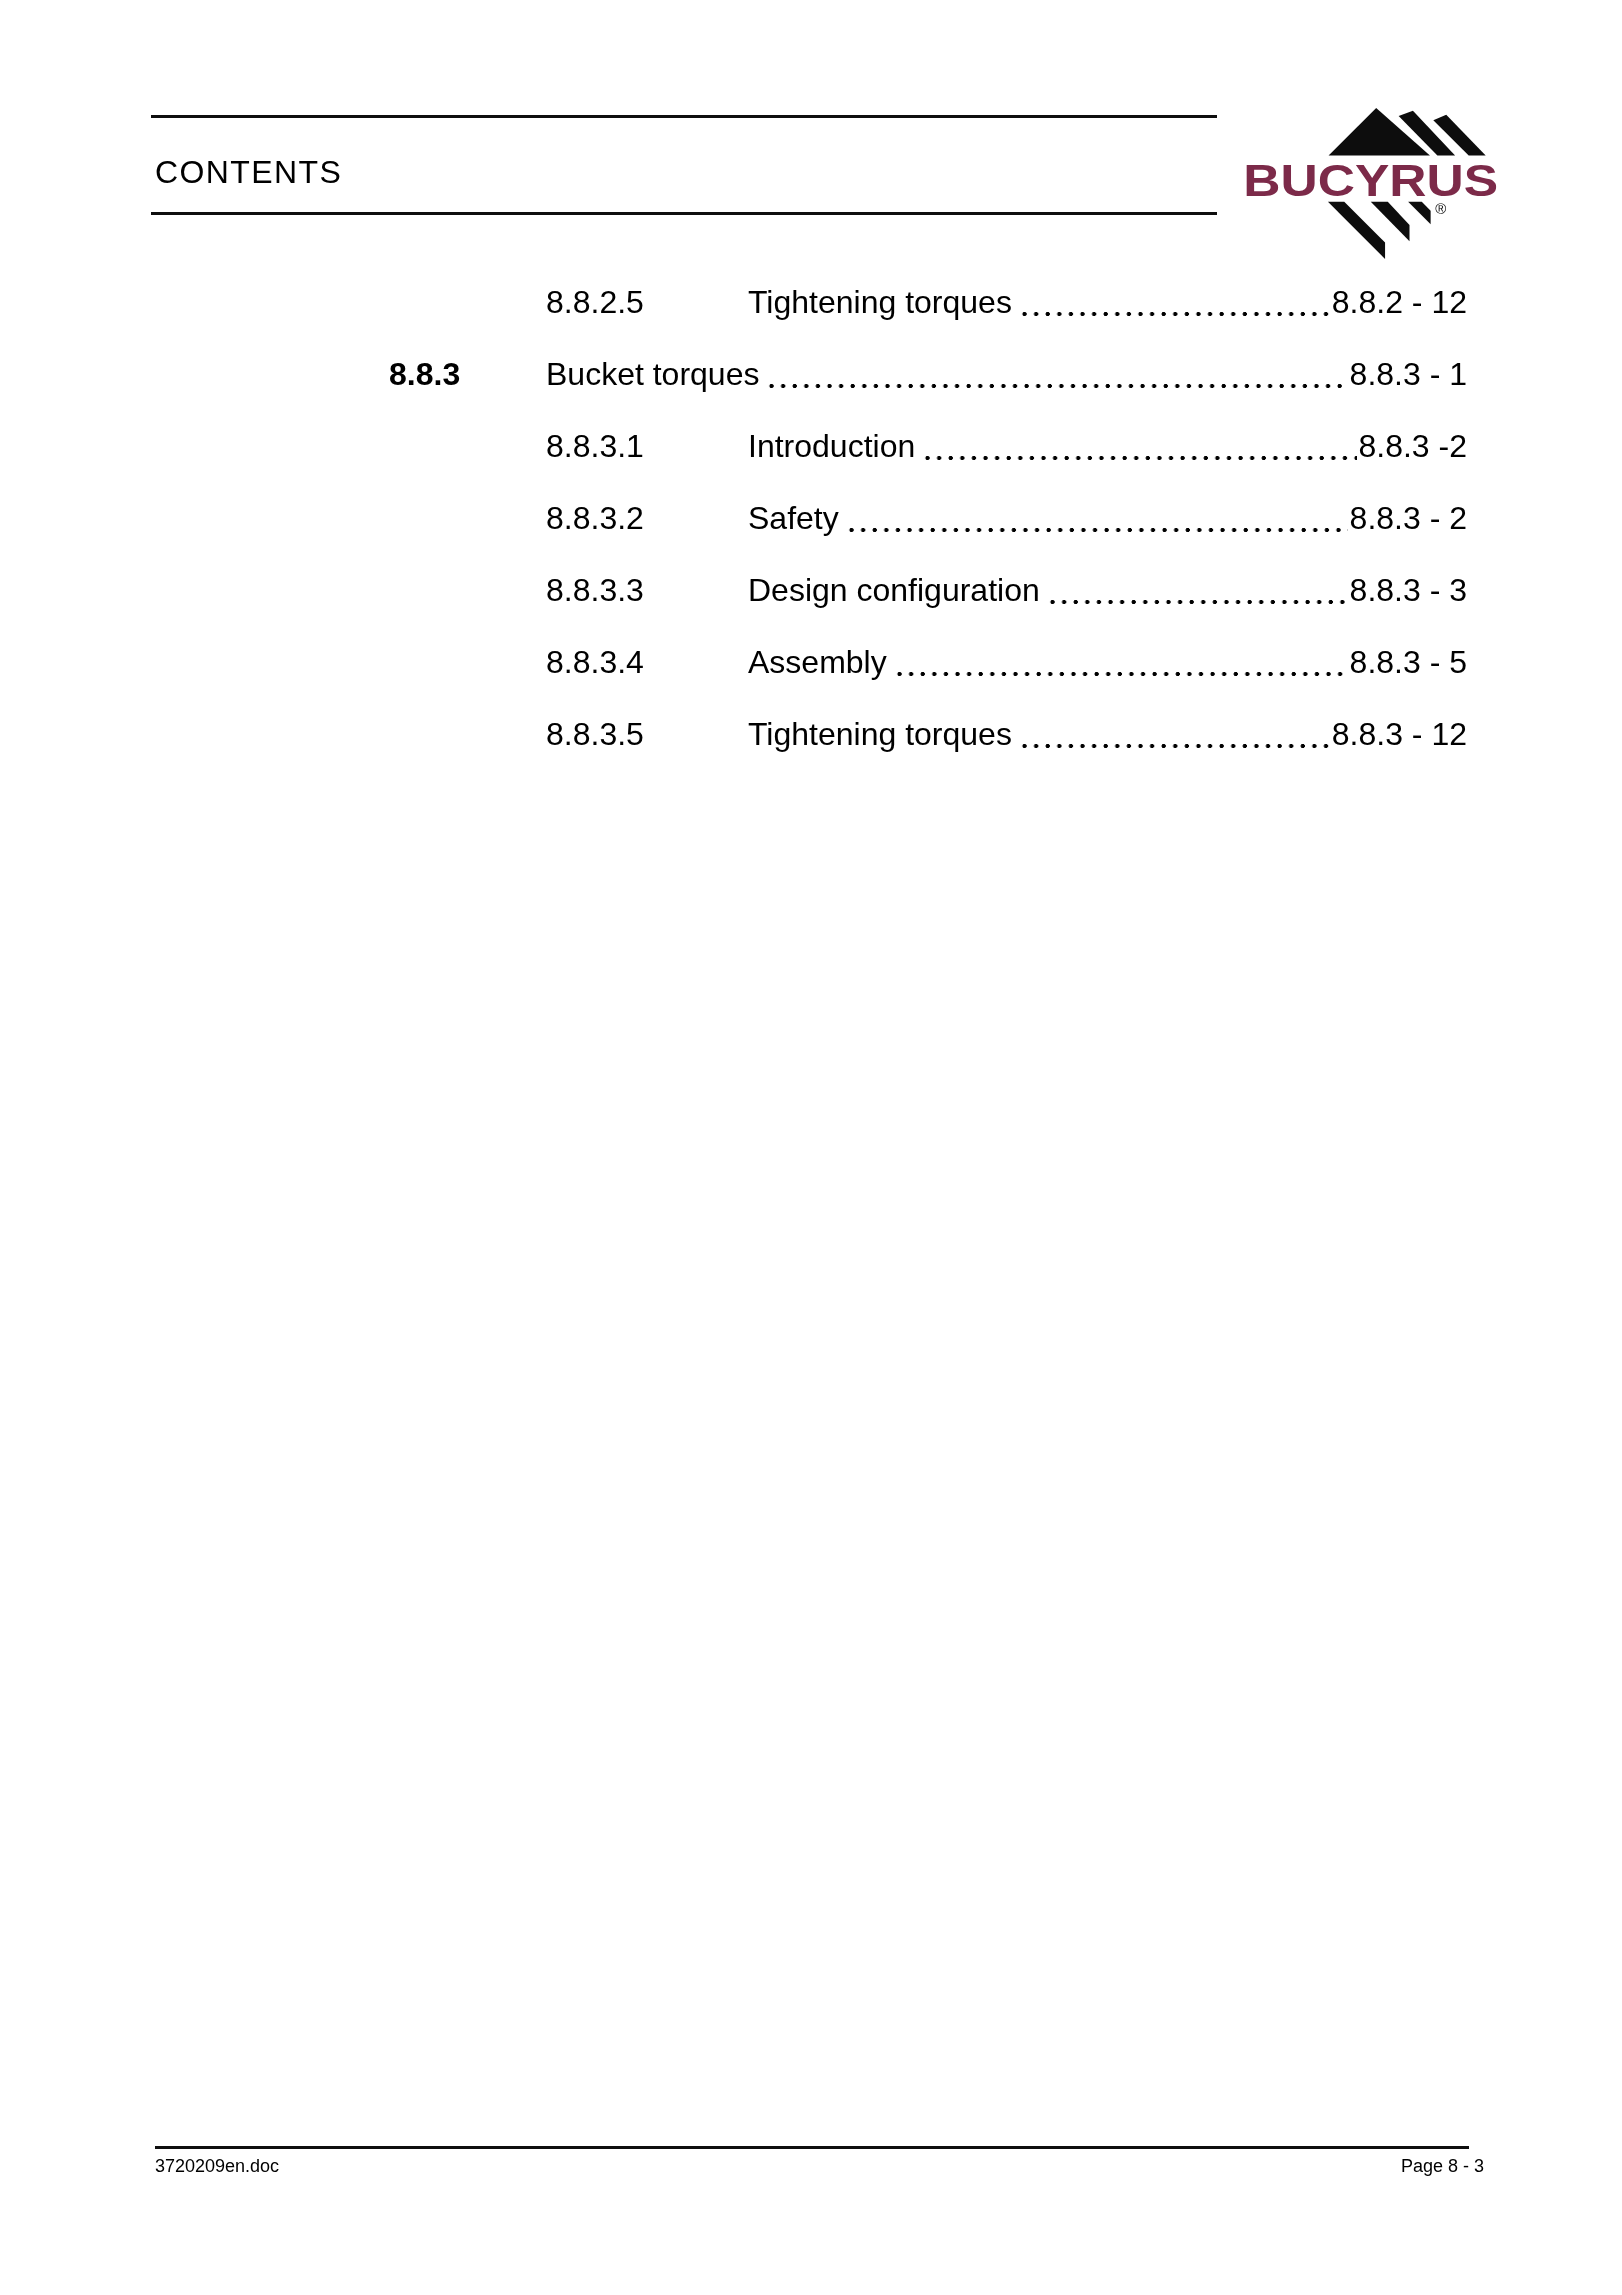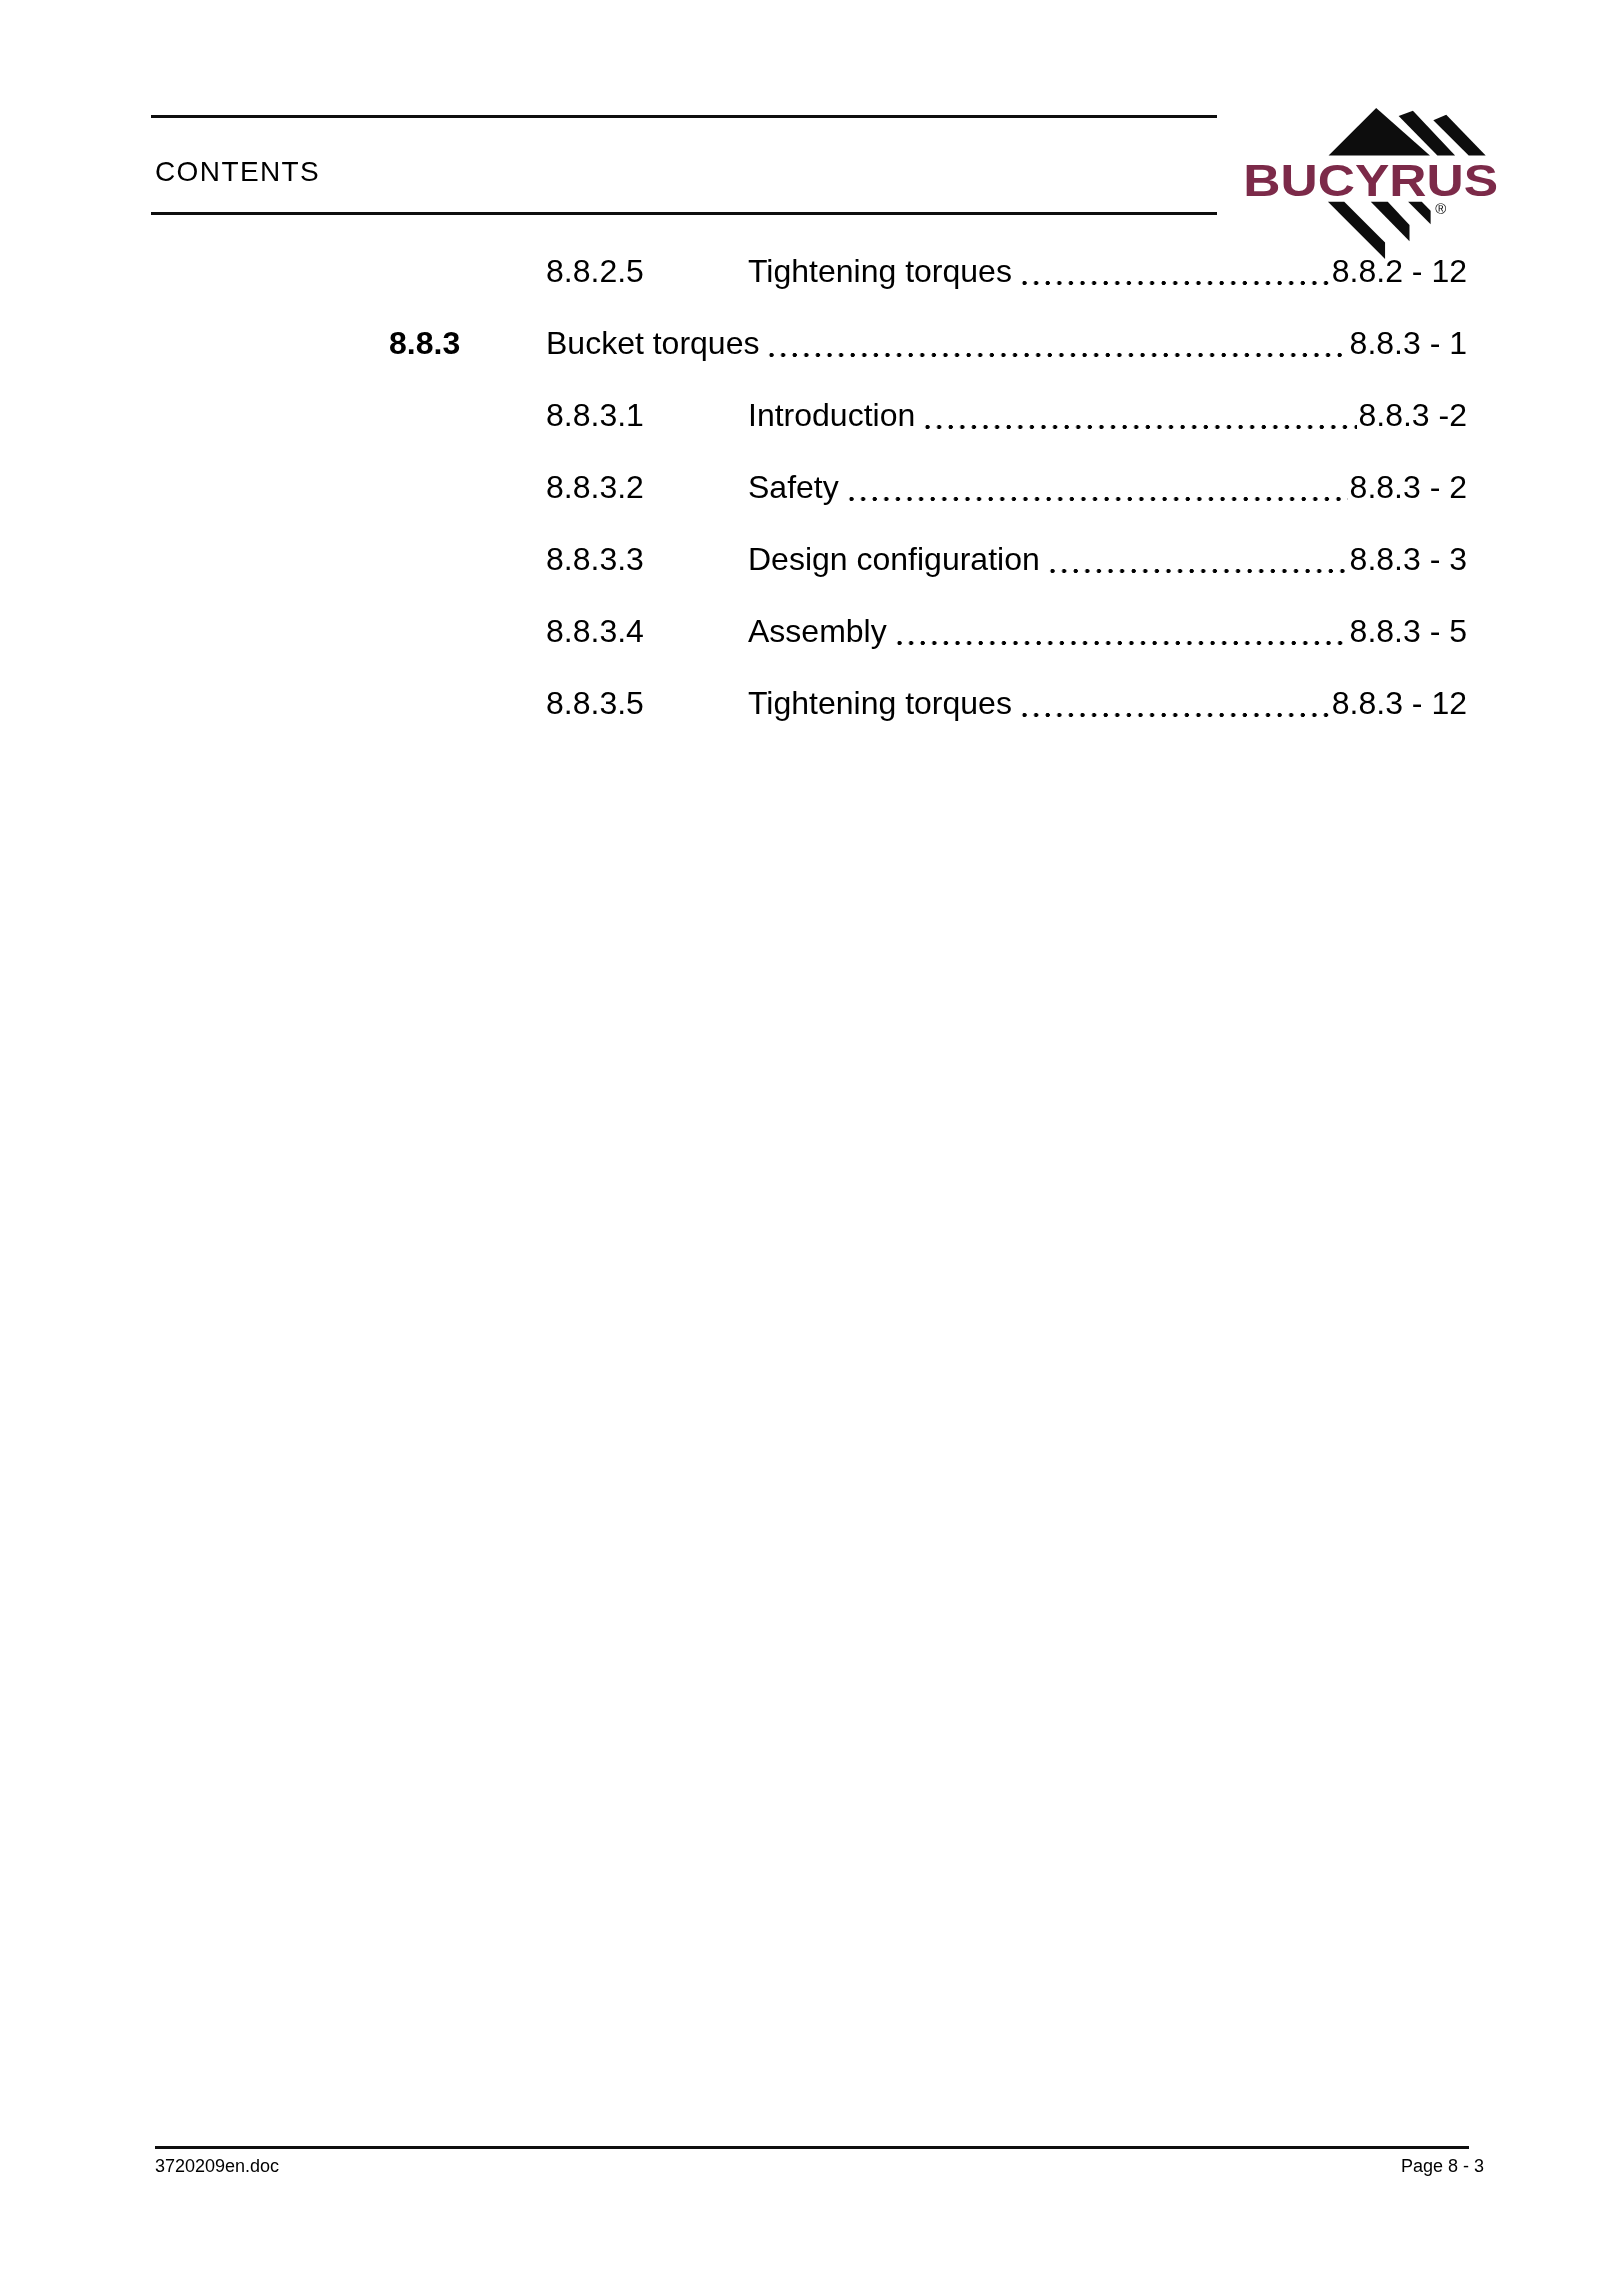--- a/index.html
+++ b/index.html
@@ -16,35 +16,35 @@
     background: #0e0e0e;
     height: 2.7px;
   }
   .rule.header-top    { left: 151px; top: 115px; width: 1066px; }
   .rule.header-bottom { left: 151px; top: 212px; width: 1066px; }
   .rule.footer-line   { left: 155px; top: 2146px; width: 1314px; }
 
   .contents-title {
     position: absolute;
     left: 155px; top: 156px;
-    font-size: 28px;
+    font-size: 32px;
     line-height: 32px;
     letter-spacing: 1.4px;
     white-space: nowrap;
   }
 
   .logo {
     position: absolute;
     left: 1240px; top: 76px;
     width: 286px; height: 204px;
   }
 
   .toc {
     position: absolute;
-    left: 155px; top: 254px;
+    left: 155px; top: 285px;
     width: 1312px;
   }
   .toc-row {
     display: flex;
     align-items: flex-start;
     height: 72px;
     font-size: 32px;
     line-height: 35px;
   }
   .toc-num { display: inline-block; white-space: nowrap; }

